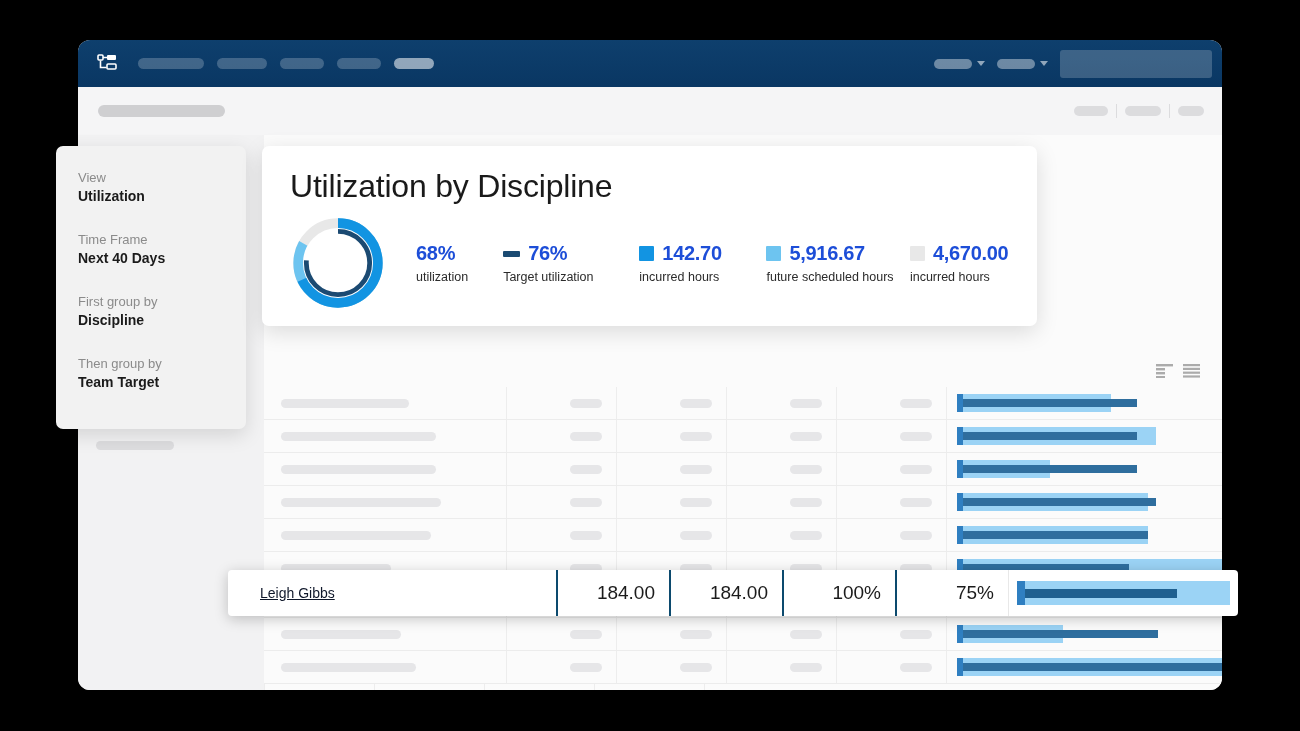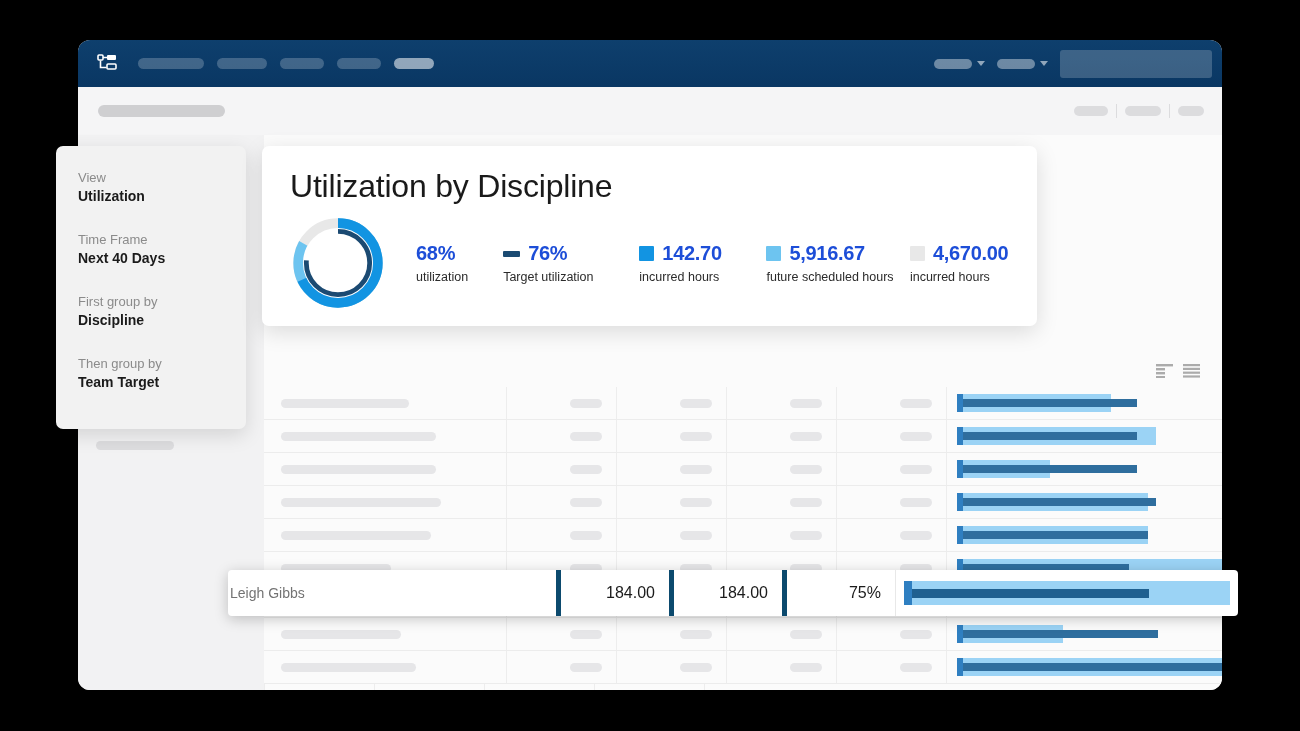--- a/index.html
+++ b/index.html
@@ -102,23 +102,23 @@
   .stat-val { font-size: 20px; font-weight: 700; color: #1d4ed8; letter-spacing: -0.3px; }
   .stat-lbl { font-size: 12.5px; color: #2b2b2b; margin-top: 5px; }
 
   
   .hl-row {
     position: absolute; left: 228px; top: 570px; width: 1010px; height: 46px;
     background: #ffffff; border-radius: 4px;
     box-shadow: 0 3px 14px rgba(0,0,0,0.22);
     display: flex; align-items: center;
   }
-  .hl-name { width: 328px; padding-left: 2px; font-size: 14px; color: #737373; }
-  .hl-cell { width: 113px; text-align: right; padding-right: 14px; font-size: 16px; color: #1b1b1b;
-             border-left: 5px solid #0c4a6e; height: 100%; display: flex; align-items: center;
+  .hl-name { width: 328px; padding-left: 32px; font-size: 14px; color: #0f172a; text-decoration: underline; }
+  .hl-cell { width: 113px; text-align: right; padding-right: 14px; font-size: 19px; color: #1b1b1b;
+             border-left: 2px solid #0c4a6e; height: 100%; display: flex; align-items: center;
              justify-content: flex-end; }
   .hl-bar { flex: 1; height: 100%; display: flex; align-items: center; border-left: 1px solid #e8e8e8;
             padding-left: 8px; padding-right: 8px; position: relative; }
   .hl-bar-wrap { position: relative; width: 100%; height: 24px; }
   .hl-bg { position: absolute; left: 0; top: 0; height: 24px; background: #9bd3f5; }
   .hl-cap { position: absolute; left: 0; top: 0; width: 8px; height: 24px; background: #2f7fc1; }
   .hl-fg { position: absolute; left: 8px; top: 8px; height: 9px; background: #1f6090; }
 </style>
 </head>
 <body>
@@ -500,20 +500,21 @@
         </div>
         <div class="stat-lbl">incurred hours</div>
       </div>
     </div>
   </div>
 
   <div class="hl-row">
     <div class="hl-name">Leigh Gibbs</div>
     <div class="hl-cell">184.00</div>
     <div class="hl-cell">184.00</div>
+    <div class="hl-cell">100%</div>
     <div class="hl-cell">75%</div>
     <div class="hl-bar">
       <div class="hl-bar-wrap">
         <span class="hl-bg" id="hl-bg" style="width: 100%;"></span>
         <span class="hl-fg" id="hl-fg" style="width: calc(75% - 8px);"></span>
         <span class="hl-cap"></span>
       </div>
     </div>
   </div>
 

